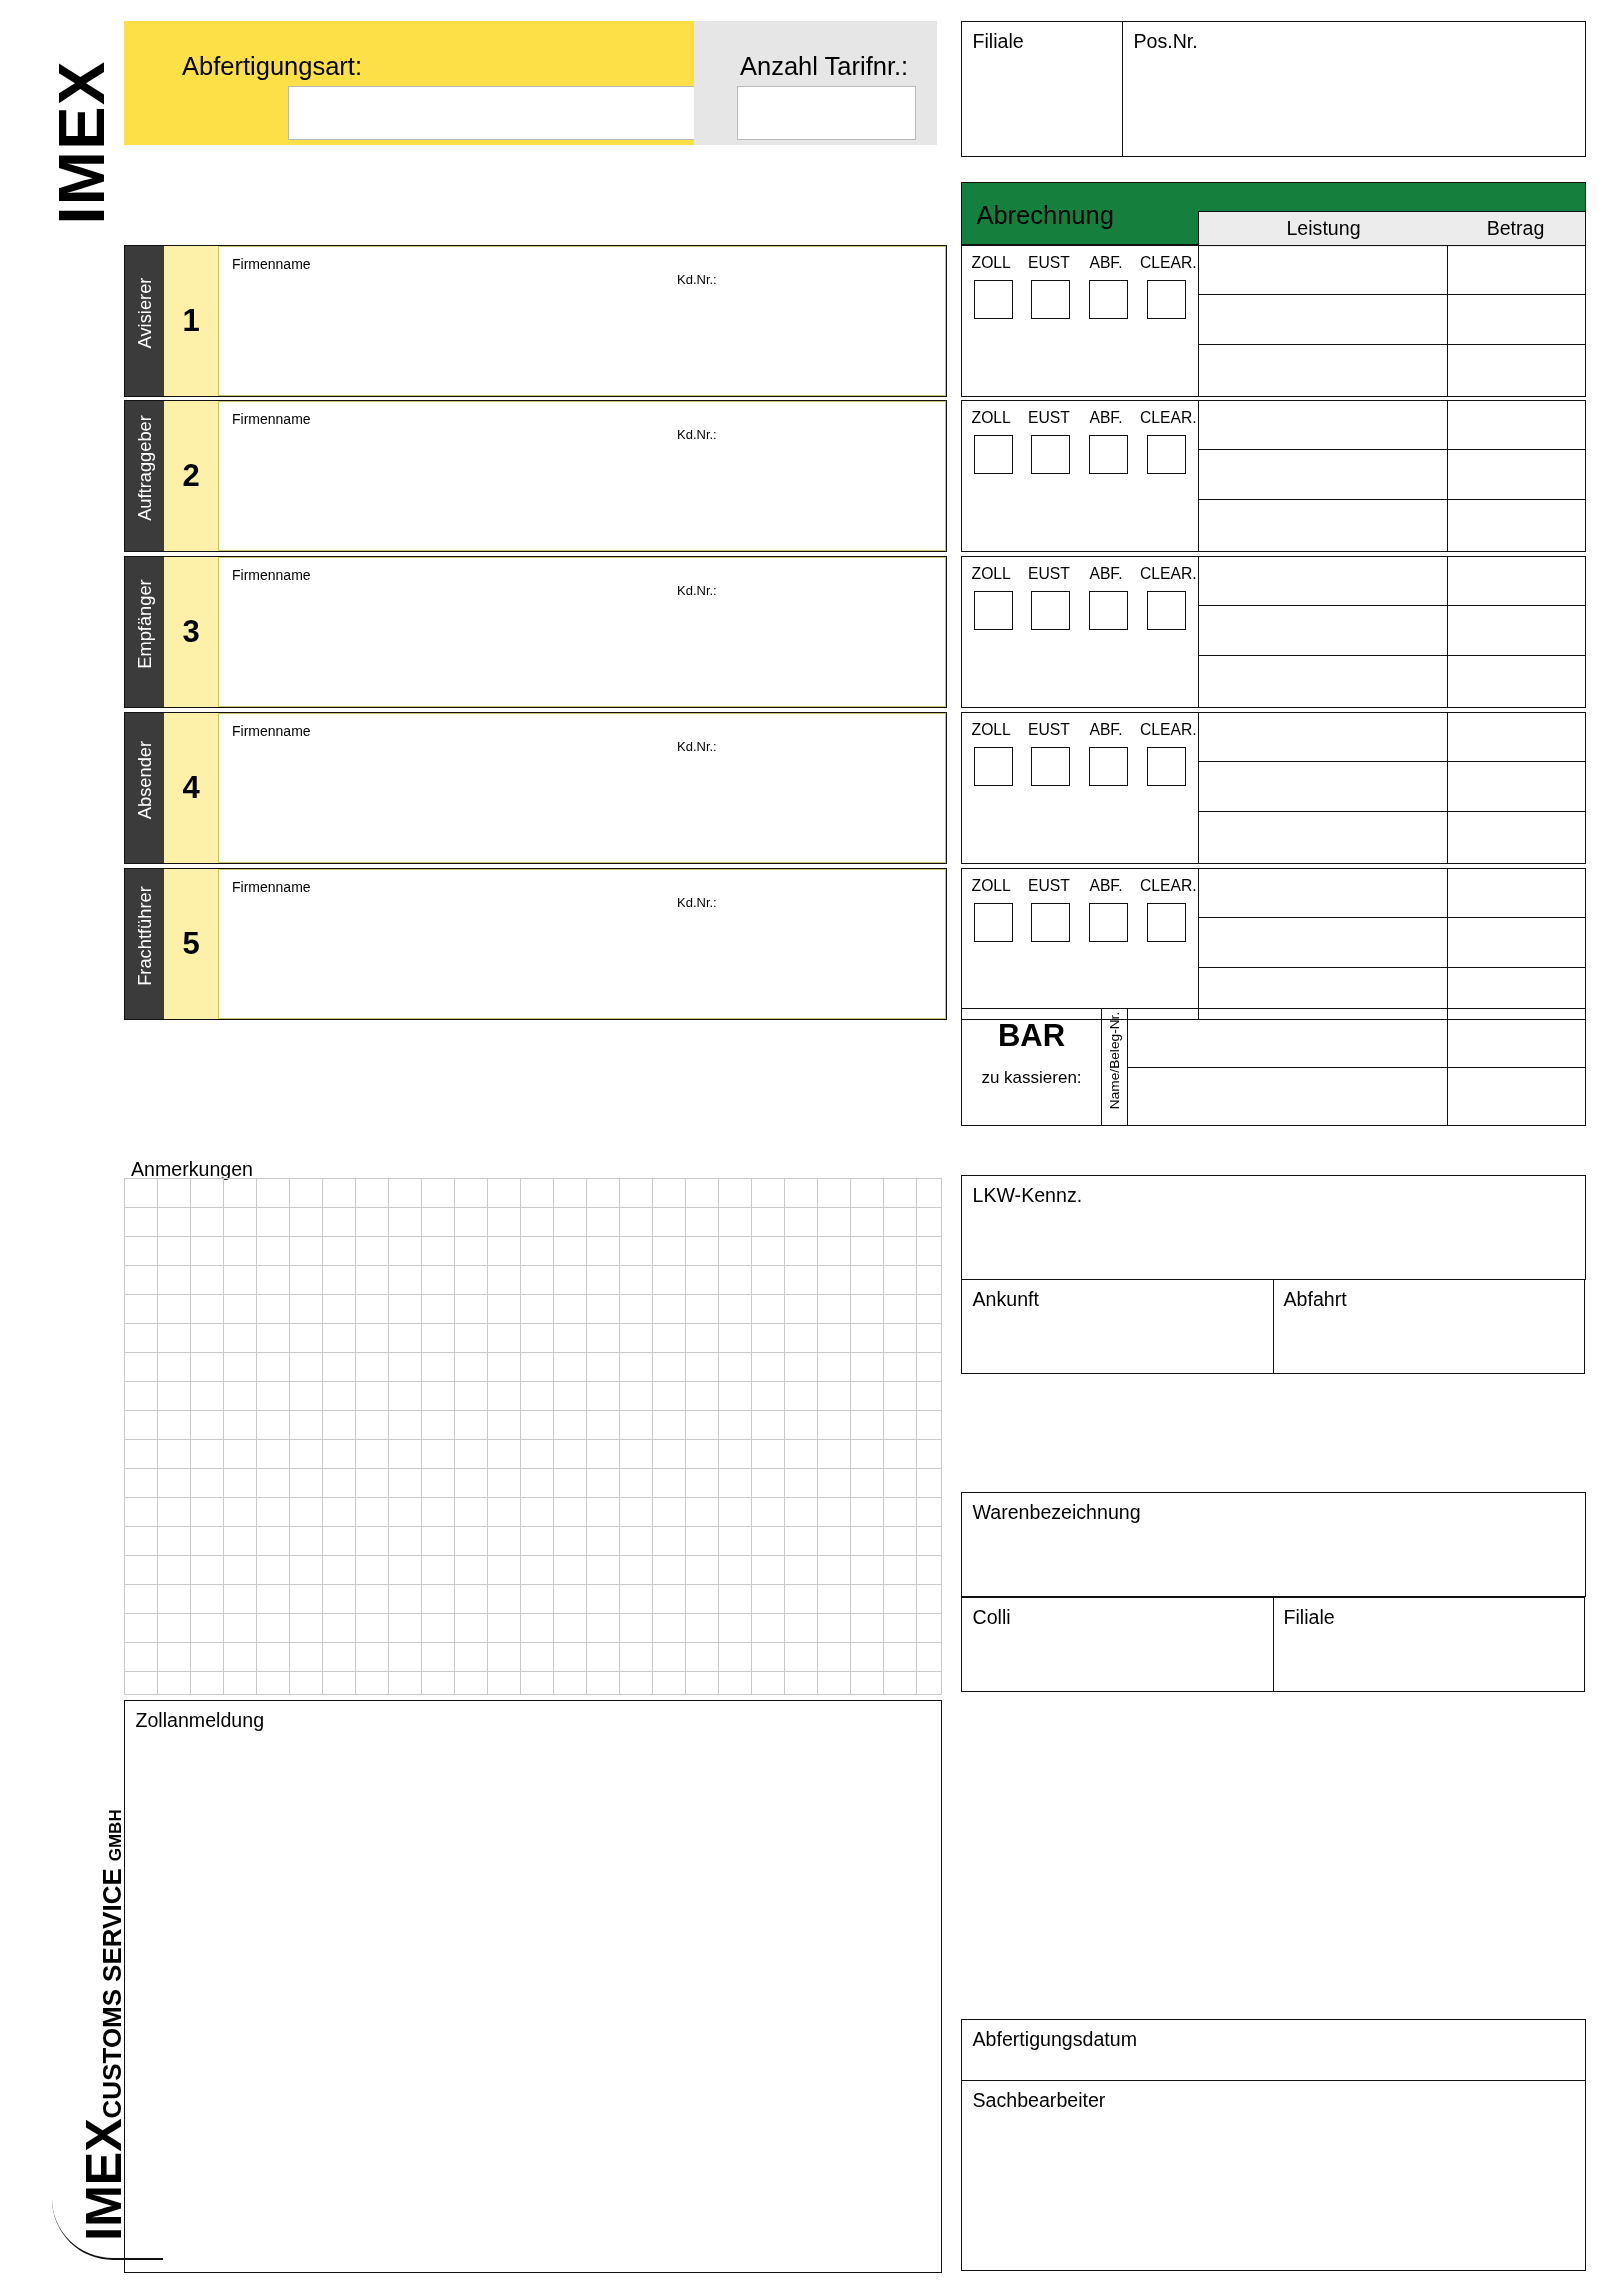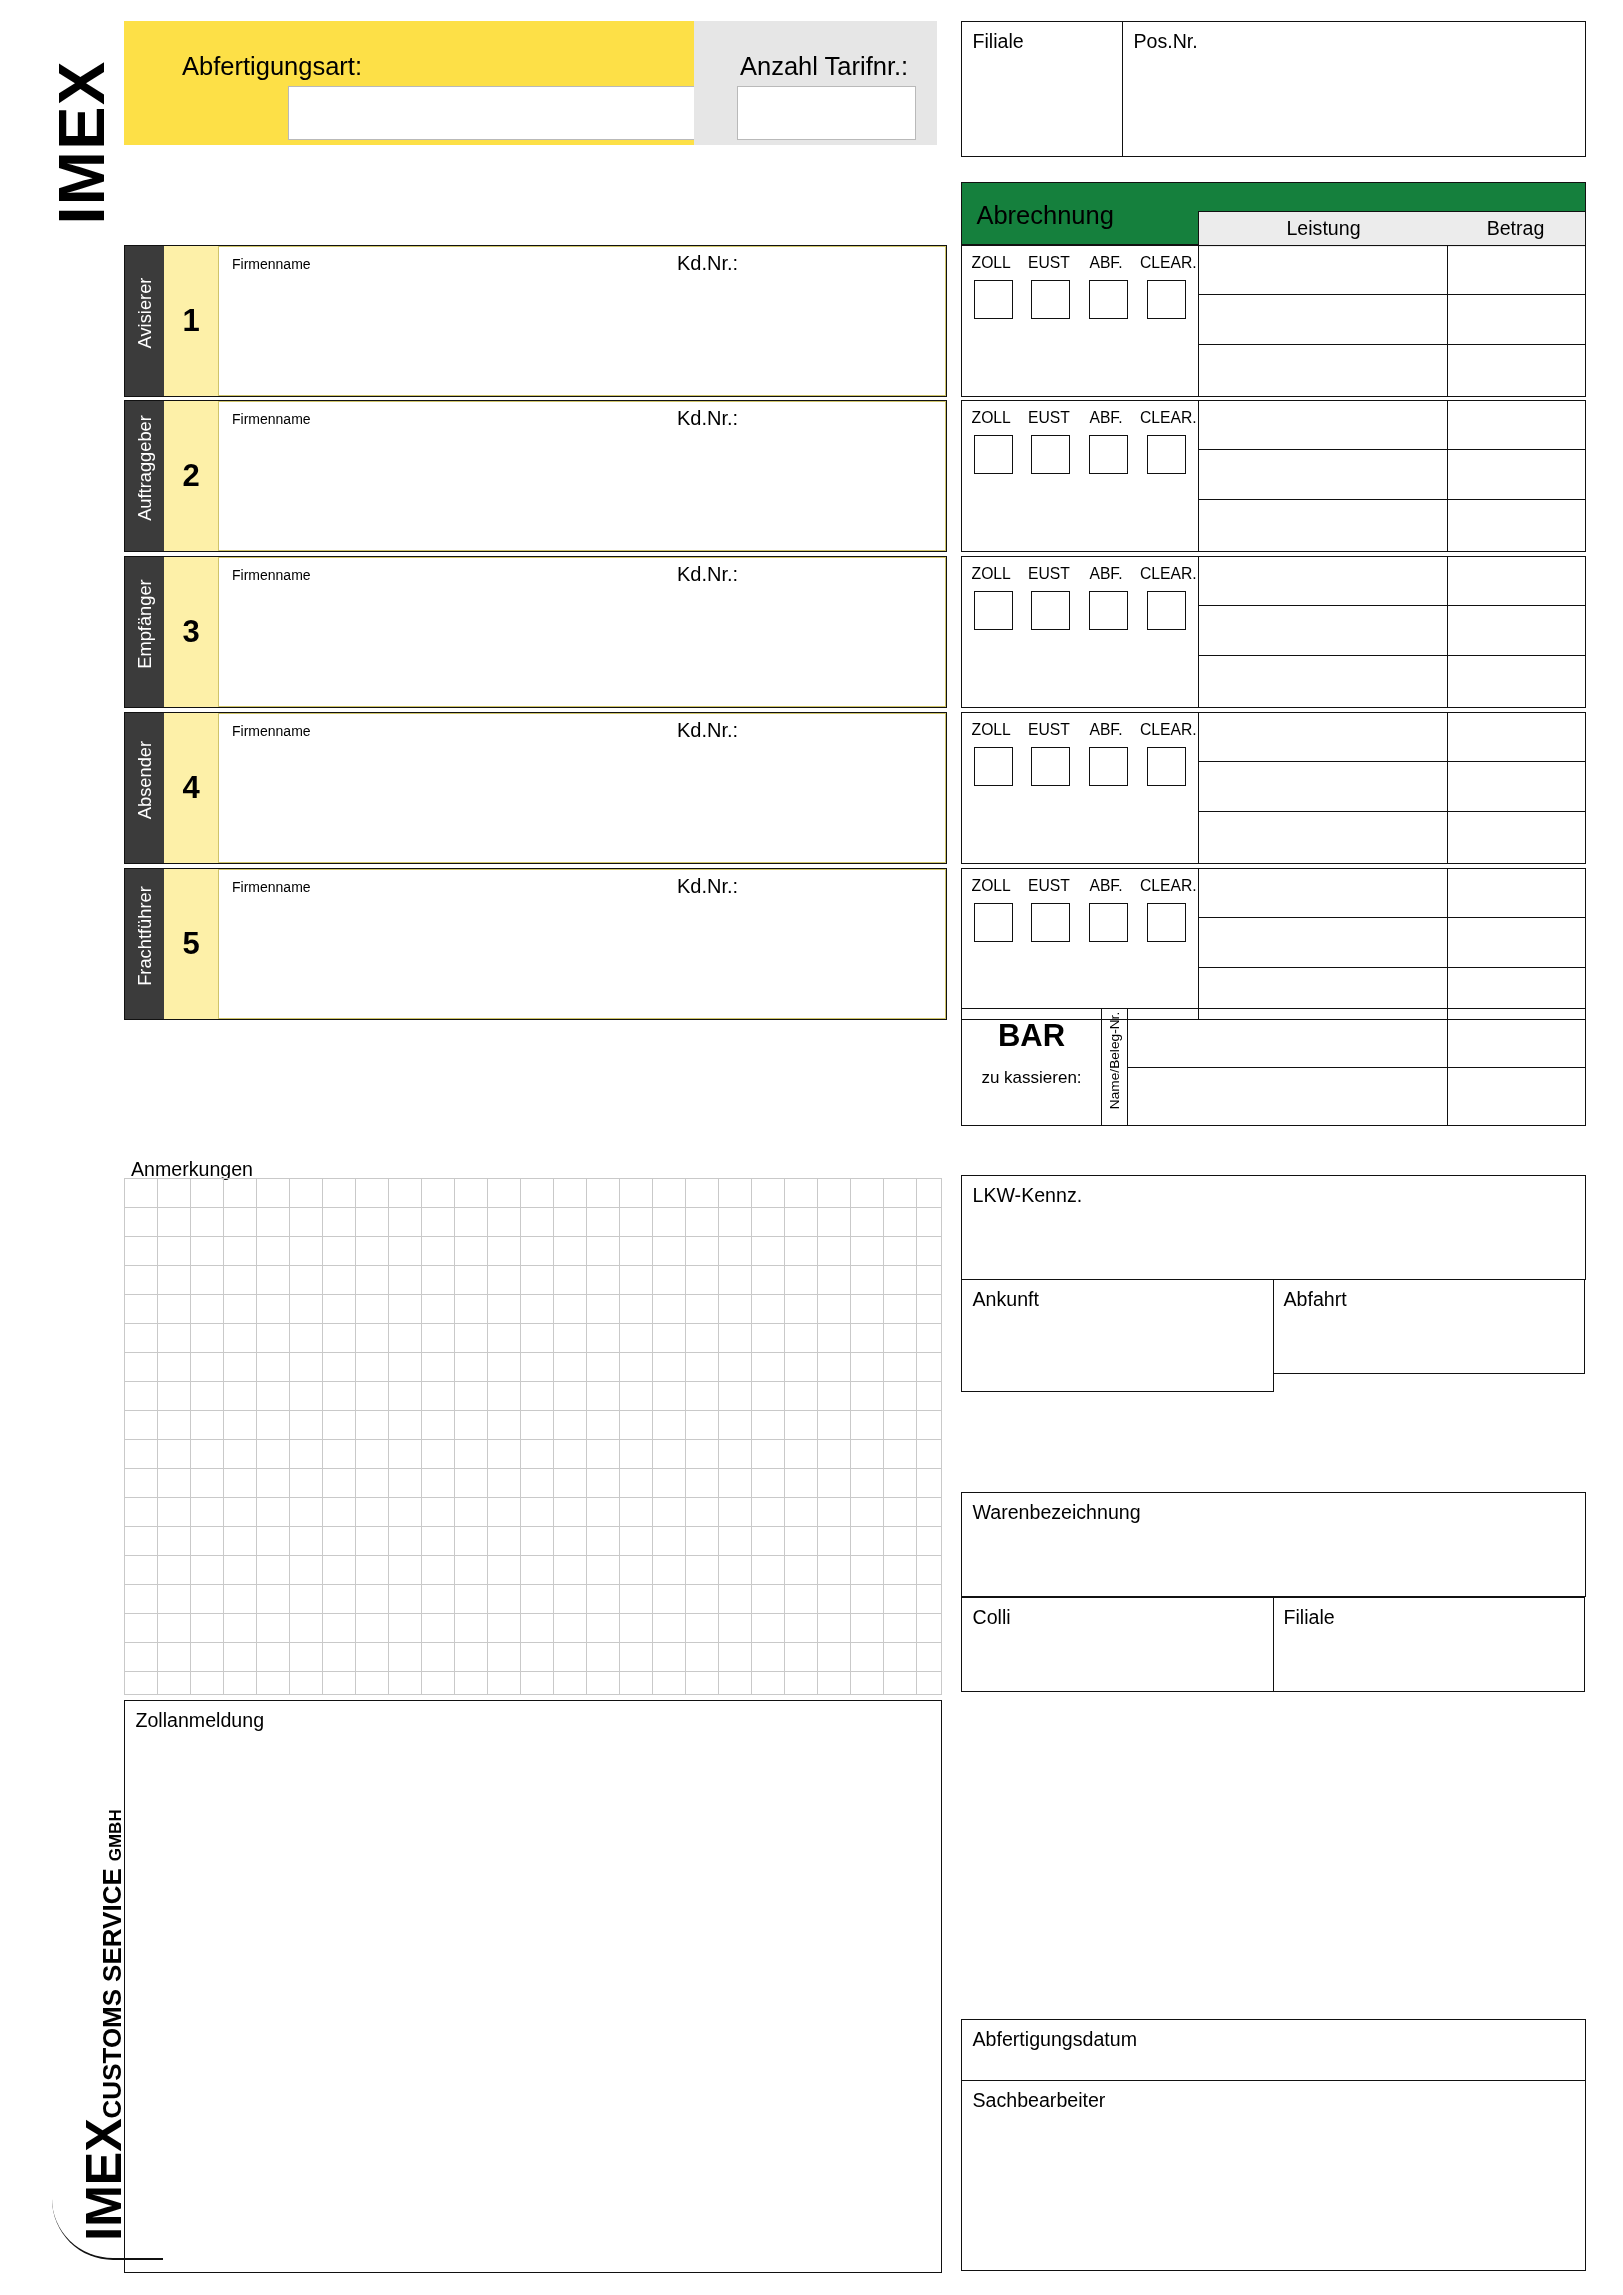--- a/index.html
+++ b/index.html
@@ -119,21 +119,21 @@
   .party .num {
     position: absolute; left: 39px; top: 0; width: 54px; height: 100%;
     display: flex; align-items: center; justify-content: center;
     font-size: 31px; font-weight: bold;
   }
   .party .field {
     position: absolute; left: 93px; top: 0; right: 0; bottom: 0;
     border: 1.3px solid #cfc46a;
   }
   .party .fname { position: absolute; left: 13px; top: 9.2px; font-size: 14px; }
-  .party .kdnr { position: absolute; left: 458px; top: 5px; font-size: 20px; }
+  .party .kdnr { position: absolute; left: 458px; top: 25px; font-size: 13px; }
 
   
   .abr-block {
     left: 961px; width: 625px; height: 152px;
     border: 1.3px solid #111;
   }
   .abr-block .chk-area {
     position: absolute; left: 0; top: 0; width: 236px; height: 100%;
     border-right: 1.3px solid #111;
   }
@@ -183,21 +183,21 @@
     background:
       repeating-linear-gradient(to right, #c9c9c9 0 0.7px, transparent 0.7px 33px),
       repeating-linear-gradient(to bottom, #c9c9c9 0 0.7px, transparent 0.7px 29px);
     border-right: 0.7px solid #c9c9c9;
     border-bottom: 0.7px solid #c9c9c9;
   }
 
   
   .rbox { border: 1.3px solid #111; }
   .lkw { left: 961px; top: 1175px; width: 625px; height: 105px; }
-  .ankunft { left: 961px; top: 1279px; width: 313px; height: 113px; }
+  .ankunft { left: 961px; top: 1279px; width: 313px; height: 95px; }
   .abfahrt { left: 1273px; top: 1279px; width: 312px; height: 95px; border-left: none; }
 
   .waren { left: 961px; top: 1492px; width: 625px; height: 105px; }
   .colli { left: 961px; top: 1597px; width: 313px; height: 95px; }
   .gewicht { left: 1273px; top: 1597px; width: 312px; height: 95px; border-left: none; }
 
   .abfdatum { left: 961px; top: 2019px; width: 625px; height: 62px; }
   .sachb { left: 961px; top: 2081px; width: 625px; height: 190px; border-top: none; }
 
   

